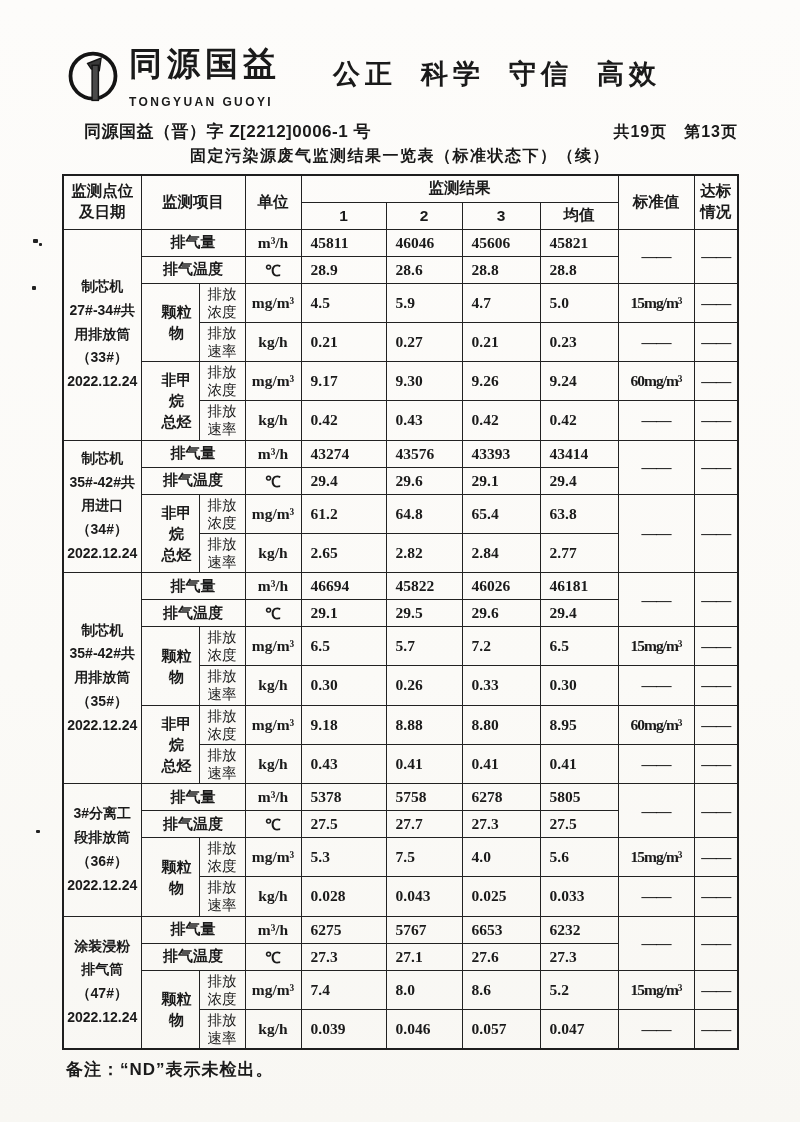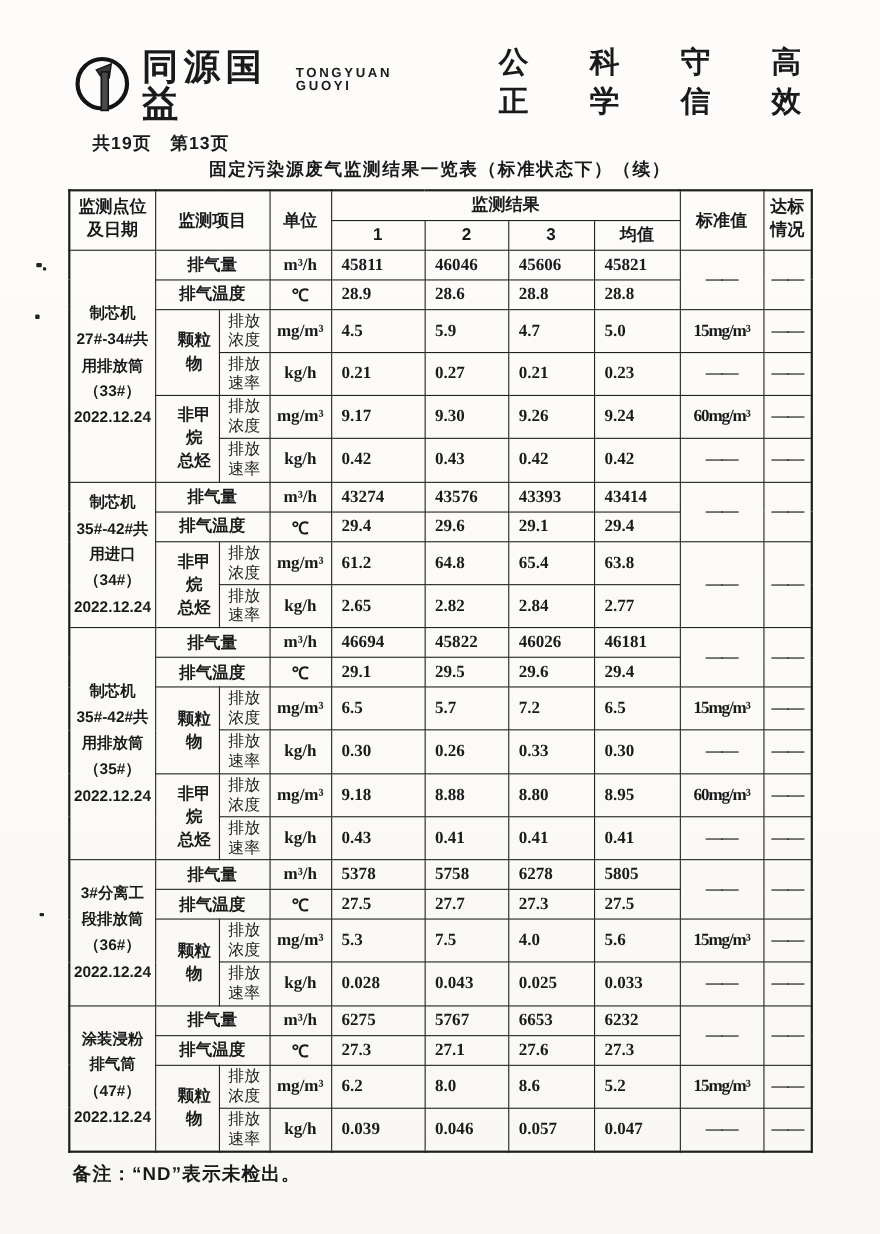--- a/index.html
+++ b/index.html
@@ -22,21 +22,21 @@
   .speck3{left:32px;top:286px;width:4px;height:4px;}
   .speck4{left:36px;top:830px;width:4px;height:3px;}
 
   
   .brand-row{
     display:flex;align-items:center;
     padding:46px 40px 0 66px;height:62px;
   }
   .logo{display:flex;align-items:center;gap:9px;}
   .logo-icon{width:54px;height:54px;flex:0 0 auto;}
-  .brand-text{display:flex;flex-direction:row;line-height:1;}
+  .brand-text{display:flex;flex-direction:column;line-height:1;}
   .brand-cn{
     font-size:33px;font-weight:900;letter-spacing:5px;
     font-family:"Liberation Sans",sans-serif;
   }
   .brand-en{
     font-size:12px;font-weight:700;letter-spacing:2.4px;margin-top:16px;
     font-family:"Liberation Sans",sans-serif;
   }
   .slogan{
     display:flex;gap:24px;margin-left:52px;margin-top:-6px;
@@ -119,20 +119,21 @@
     </div>
     <div class="slogan">
       <span>公正</span>
       <span>科学</span>
       <span>守信</span>
       <span>高效</span>
     </div>
   </div>
 
   <div class="doc-row">
+    <span class="doc-no">同源国益（晋）字 Z[2212]0006-1 号</span>
     <span class="page-info">共19页　第13页</span>
   </div>
 
   <div class="doc-title">固定污染源废气监测结果一览表（标准状态下）（续）</div>
 
   <table>
     <colgroup>
       <col class="w-point">
         <col class="w-name">
         <col class="w-sub">
@@ -418,21 +419,21 @@
         <td class="c-val">27.3</td>
         <td class="c-val">27.1</td>
         <td class="c-val">27.6</td>
         <td class="c-val">27.3</td>
       </tr>
       <tr class="h-lg">
         <td rowspan="2" class="c-name">颗粒物</td>
         <td class="c-sub">排放
 浓度</td>
         <td class="c-unit">mg/m³</td>
-        <td class="c-val">6.2</td>
+        <td class="c-val">7.4</td>
         <td class="c-val">8.0</td>
         <td class="c-val">8.6</td>
         <td class="c-val">5.2</td>
         <td class="c-std">15mg/m³</td>
         <td class="c-comp">——</td>
       </tr>
       <tr class="h-lg">
         <td class="c-sub">排放
 速率</td>
         <td class="c-unit">kg/h</td>

